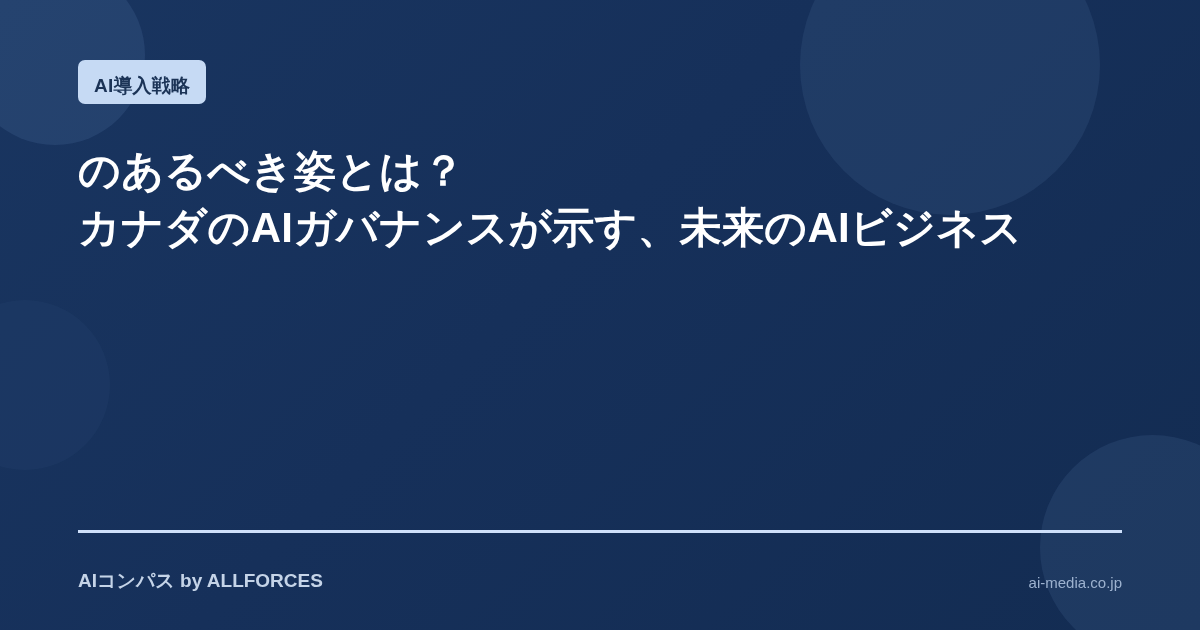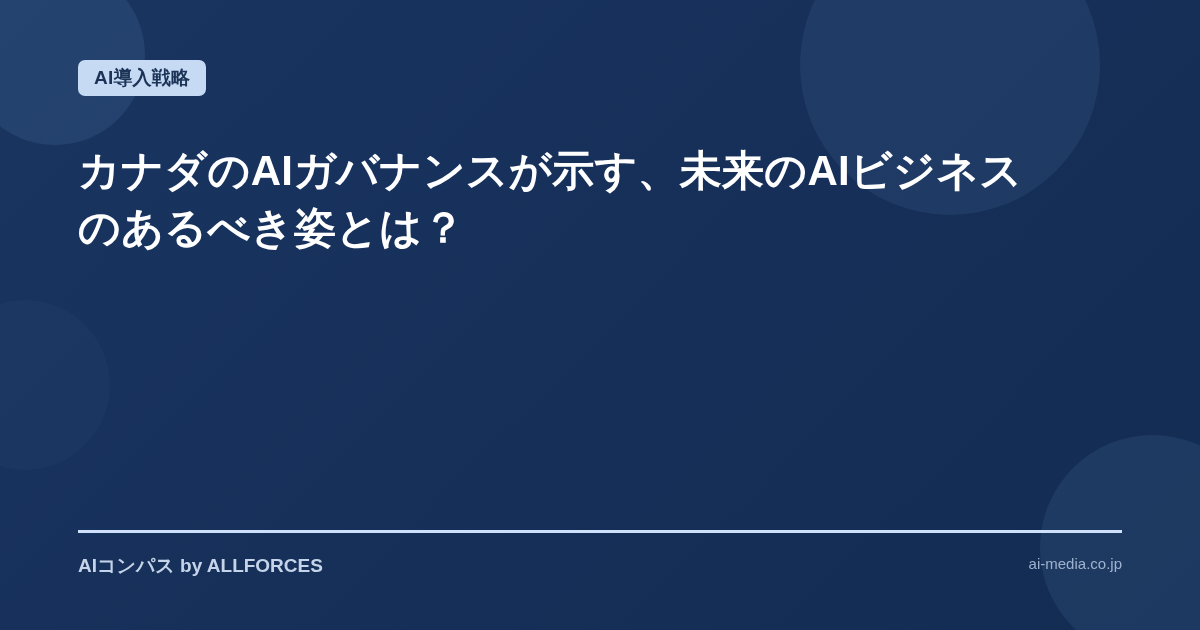--- a/index.html
+++ b/index.html
@@ -67,21 +67,21 @@
   .badge {
     position: absolute;
     top: 60px;
     left: 0;
     display: inline-block;
     background: #c6daf4;
     color: #1b3356;
     font-size: 19px;
     font-weight: bold;
     line-height: 1;
-    padding: 8px 16px 9px 16px;
+    padding: 16px 16px 9px 16px;
     border-radius: 7px;
     letter-spacing: 0.2px;
     white-space: nowrap;
   }
 
   .title {
     position: absolute;
     top: 142px;
     left: 0;
     width: 1010px;
@@ -107,21 +107,21 @@
     background: #cfe0fa;
   }
 
   .footer {
     position: absolute;
     left: 78px;
     right: 78px;
     top: 556px;
     height: 34px;
     display: flex;
-    align-items: flex-start;
+    align-items: flex-end;
     justify-content: space-between;
   }
   .footer-brand {
     color: #c5d4e8;
     font-size: 19px;
     font-weight: bold;
     line-height: 1;
     white-space: nowrap;
   }
   .footer-domain {
@@ -140,22 +140,22 @@
   <div class="blob blob-tl"></div>
   <div class="blob blob-tr"></div>
   <div class="blob blob-br"></div>
   <div class="blob blob-ml"></div>
 
   <div class="content">
 
     <div class="badge">AI導入戦略</div>
 
     <h1 class="title">
+      <span class="title-line">のあるべき姿とは？</span>
       <span class="title-line">カナダのAIガバナンスが示す、未来のAIビジネス</span>
-      <span class="title-line">のあるべき姿とは？</span>
     </h1>
 
   </div>
 
   <div class="divider"></div>
 
   <div class="footer">
     <span class="footer-brand">AIコンパス by ALLFORCES</span>
     <span class="footer-domain">ai-media.co.jp</span>
   </div>

